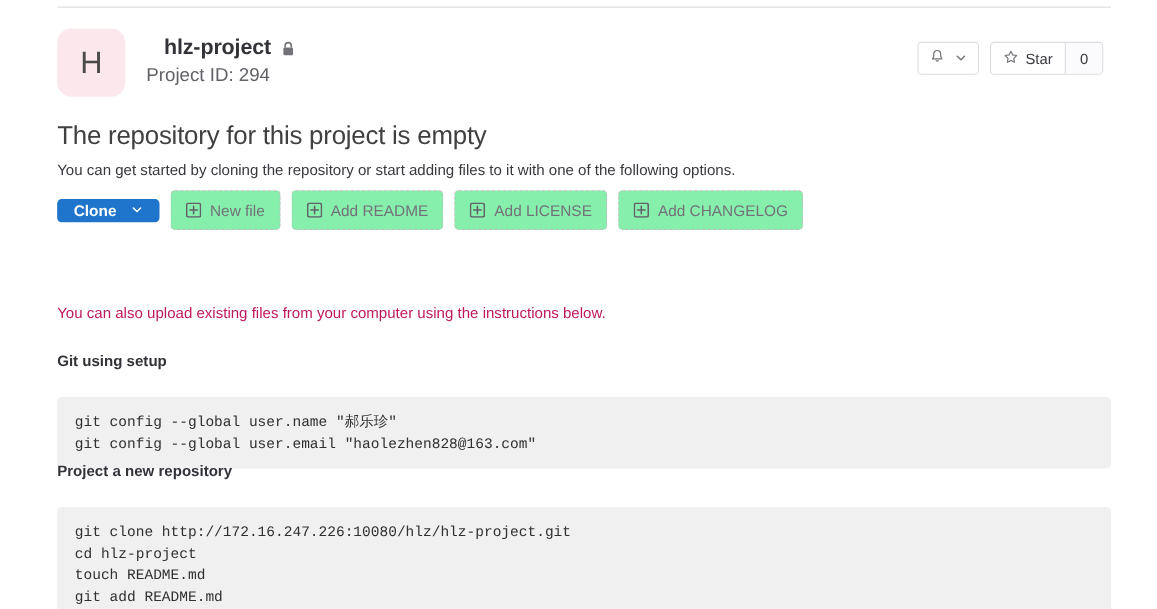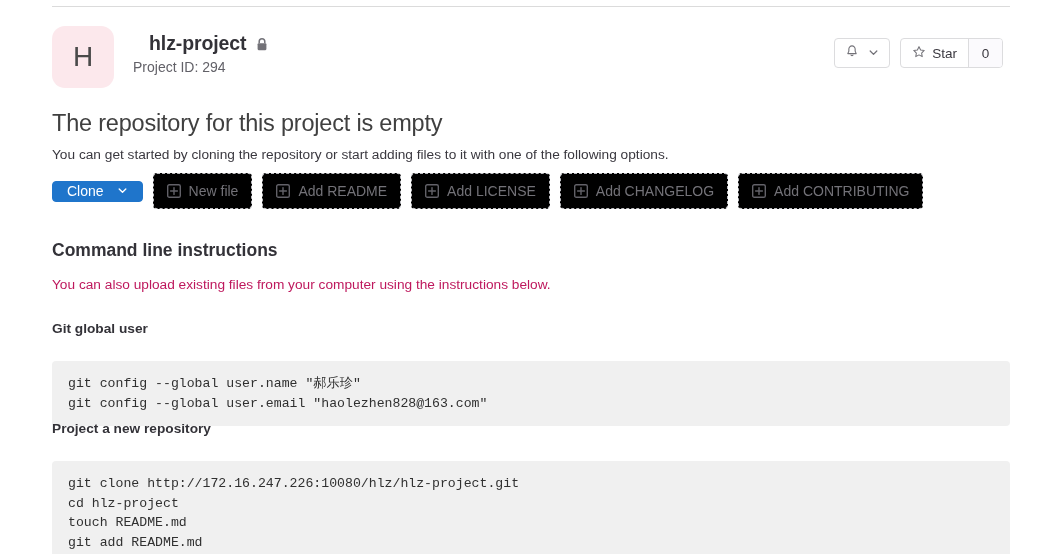--- a/index.html
+++ b/index.html
@@ -78,21 +78,21 @@
   .lock-icon {
     display: inline-flex;
     align-items: center;
     color: #737278;
     position: relative;
     top: 1px;
   }
 
   .project-id {
     margin-top: 4px;
-    font-size: 14px;
+    font-size: 17px;
     color: #626168;
   }
 
   
   .header-actions {
     position: absolute;
     right: 49px;
     top: 38px;
     display: flex;
     align-items: center;
@@ -178,31 +178,31 @@
     height: 21px;
     display: inline-flex;
     align-items: center;
     gap: 13px;
     padding: 0 14px;
     background: #1f75cb;
     border: 1px solid #1f75cb;
     border-radius: 4px;
     color: #fff;
     font-size: 14px;
-    font-weight: 400;
+    font-weight: 700;
     cursor: pointer;
   }
 
   .btn-dashed {
     height: 36px;
     display: inline-flex;
     align-items: center;
     gap: 8px;
     padding: 0 13px;
-    background: #000000;
+    background: #86efac;
     border: 1px dashed #bfbfc3;
     border-radius: 4px;
     color: #737278;
     font-size: 14px;
     cursor: pointer;
   }
 
   .btn-dashed .plus-box {
     display: inline-flex;
     align-items: center;
@@ -354,35 +354,25 @@
     <button class="btn-dashed">
       <span class="plus-box">
         <svg width="14" height="14" viewBox="0 0 14 14" aria-hidden="true">
           <rect x="0.7" y="0.7" width="12.6" height="12.6" rx="1.6" fill="none" stroke="#626168" stroke-width="1.4"></rect>
           <path d="M7 3.6v6.8M3.6 7h6.8" stroke="#626168" stroke-width="1.4" stroke-linecap="round"></path>
         </svg>
       </span>
       <span>Add CHANGELOG</span>
     </button>
 
-    <button class="btn-dashed">
-      <span class="plus-box">
-        <svg width="14" height="14" viewBox="0 0 14 14" aria-hidden="true">
-          <rect x="0.7" y="0.7" width="12.6" height="12.6" rx="1.6" fill="none" stroke="#626168" stroke-width="1.4"></rect>
-          <path d="M7 3.6v6.8M3.6 7h6.8" stroke="#626168" stroke-width="1.4" stroke-linecap="round"></path>
-        </svg>
-      </span>
-      <span>Add CONTRIBUTING</span>
-    </button>
   </div>
 
-  <div class="cli-heading">Command line instructions</div>
   <div class="cli-sub">You can also upload existing files from your computer using the instructions below.</div>
 
-  <div class="section-label label-git-setup">Git global user</div>
+  <div class="section-label label-git-setup">Git using setup</div>
   <pre class="code-block code-git-setup">git config --global user.name "郝乐珍"
 git config --global user.email "haolezhen828@163.com"</pre>
 
   <div class="section-label label-create-repo">Project a new repository</div>
   <pre class="code-block code-create-repo">git clone http://172.16.247.226:10080/hlz/hlz-project.git
 cd hlz-project
 touch README.md
 git add README.md
 git commit -m "add README"</pre>
 

